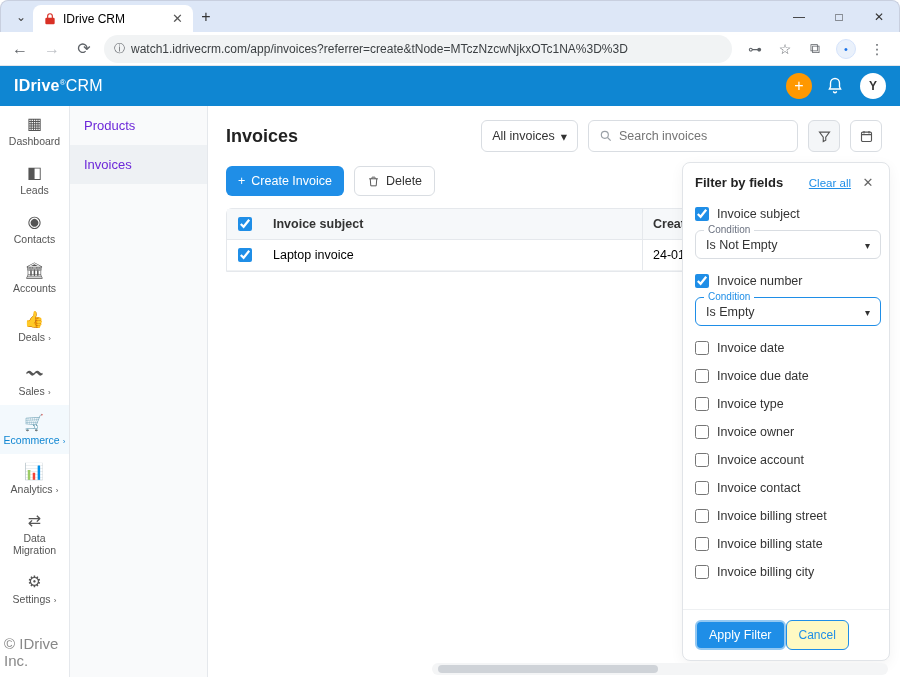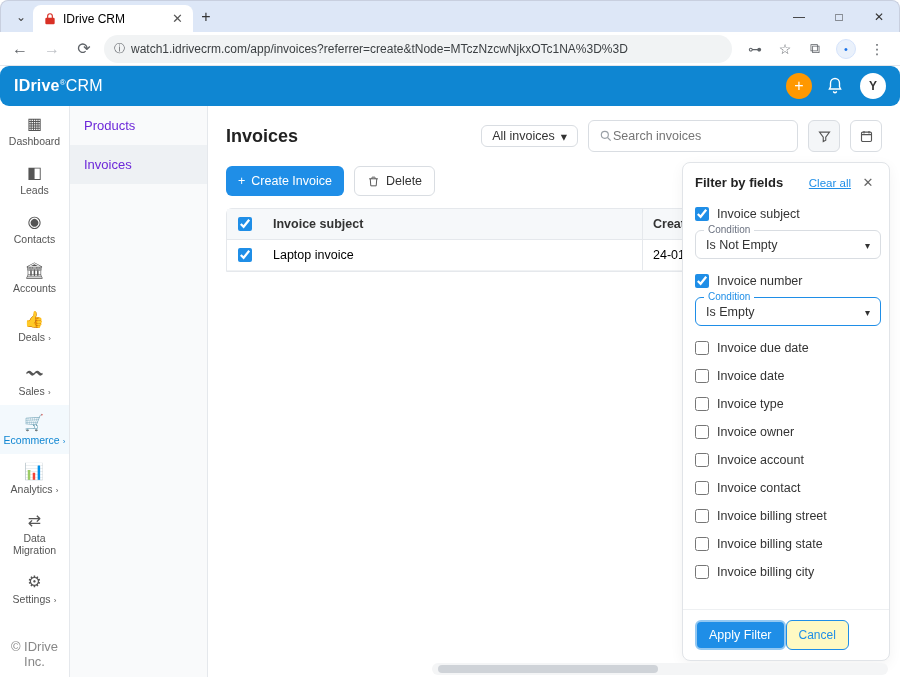--- a/index.html
+++ b/index.html
@@ -20,48 +20,48 @@
 .toolbar { height: 34px; background: #fff; display: flex; align-items: center; padding: 0 8px; gap: 8px; border-bottom: 1px solid #e3e6eb; }
 .toolbar .nav-btn { width: 24px; height: 24px; display: flex; align-items: center; justify-content: center; color: #5f6368; cursor: pointer; }
 .toolbar .nav-btn.disabled { color: #c0c3c8; }
 .url-bar { flex: 1; height: 28px; background: #f1f3f4; border-radius: 14px; display: flex; align-items: center; padding: 0 10px; font-size: 12px; color: #5f6368; gap: 6px; }
 .url-bar .url { color: #3c4043; }
 .toolbar-icons { display: flex; gap: 12px; align-items: center; padding: 0 6px; }
 .toolbar-icons .icon { width: 18px; color: #5f6368; cursor: pointer; font-size: 14px; text-align: center; }
 .avatar-small { width: 20px; height: 20px; border-radius: 50%; background: #eaf1fb; display: flex; align-items: center; justify-content: center; font-size: 11px; color: #1a73e8; border: 1px solid #d5e3fb; }
 
 
-.app-header { height: 40px; background: #0f86d2; display: flex; align-items: center; padding: 0 14px; color: #fff; border-radius: 9px; }
+.app-header { height: 40px; background: #0f86d2; display: flex; align-items: center; padding: 0 14px; color: #fff; }
 .app-logo { font-size: 16px; font-weight: 500; letter-spacing: 0.2px; }
 .app-logo b { font-weight: 700; }
 .app-logo .reg { font-size: 8px; vertical-align: super; }
 .header-right { margin-left: auto; display: flex; gap: 14px; align-items: center; }
 .plus-btn { width: 26px; height: 26px; border-radius: 50%; background: #ff9800; display: flex; align-items: center; justify-content: center; color: #fff; font-size: 16px; cursor: pointer; }
 .bell-icon { width: 20px; cursor: pointer; }
 .user-avatar { width: 26px; height: 26px; border-radius: 50%; background: #fff; color: #333; display: flex; align-items: center; justify-content: center; font-size: 12px; font-weight: 600; cursor: pointer; }
 
 
 .app-body { display: flex; height: calc(677px - 32px - 34px - 40px); }
 .sidebar-primary { width: 70px; background: #fff; border-right: 1px solid #e5e8ec; display: flex; flex-direction: column; align-items: stretch; }
 .sb-item { padding: 8px 2px; text-align: center; cursor: pointer; color: #555; font-size: 10.5px; }
 .sb-item.active { color: #0f86d2; background: #f3f9fd; }
 .sb-item .sb-icon { font-size: 16px; display: block; margin-bottom: 2px; color: inherit; }
 .sb-item .caret { font-size: 8px; margin-left: 1px; }
-.footer-credit { margin-top: auto; font-size: 13px; color: #888; padding: 8px 4px; text-align: center; }
+.footer-credit { margin-top: auto; font-size: 15px; color: #888; padding: 8px 4px; text-align: left; }
 
 .sidebar-secondary { width: 138px; background: #f9fafb; border-right: 1px solid #e5e8ec; }
 .sb2-item { padding: 12px 14px; font-size: 13px; color: #6d28d9; cursor: pointer; }
 .sb2-item.active { background: #eef1f4; }
 
 .main { flex: 1; display: flex; flex-direction: column; position: relative; background: #fff; }
 .page-head { display: flex; align-items: center; padding: 14px 18px; gap: 10px; }
 .page-title { font-size: 18px; font-weight: 600; color: #222; }
 .spacer { flex: 1; }
-.dropdown { height: 22px; border: 1px solid #d9dde2; border-radius: 6px; padding: 0 10px; display: flex; align-items: center; font-size: 12.5px; color: #333; cursor: pointer; gap: 6px; }
-.search-box { height: 32px; border: 1px solid #d9dde2; border-radius: 6px; display: flex; align-items: center; padding: 0 10px; width: 210px; }
+.dropdown { height: 32px; border: 1px solid #d9dde2; border-radius: 6px; padding: 0 10px; display: flex; align-items: center; font-size: 12.5px; color: #333; cursor: pointer; gap: 6px; }
+.search-box { height: 32px; border: 1px solid #d9dde2; border-radius: 6px; display: flex; align-items: center; padding: 0 10px; width: 210px; gap: 6px; }
 .search-box input { border: none; outline: none; font-size: 12.5px; flex: 1; background: transparent; }
 .icon-btn { width: 32px; height: 32px; border: 1px solid #d9dde2; border-radius: 6px; display: flex; align-items: center; justify-content: center; cursor: pointer; color: #555; background: #f4f6f8; }
 
 .action-bar { display: flex; gap: 10px; padding: 0 18px 12px; }
 .btn-primary { background: #1f8ee7; color: #fff; border: none; border-radius: 6px; padding: 7px 12px; font-size: 12.5px; display: flex; align-items: center; gap: 6px; cursor: pointer; }
 .btn-secondary { background: #fff; border: 1px solid #d9dde2; border-radius: 6px; padding: 7px 12px; font-size: 12.5px; display: flex; align-items: center; gap: 6px; cursor: pointer; color: #333; }
 
 .table-wrap { padding: 0 18px; flex: 1; overflow: hidden; }
 .table { width: 100%; border: 1px solid #e5e8ec; border-radius: 6px 6px 0 0; font-size: 12.5px; }
 .thead { display: flex; background: #f6f8fa; border-bottom: 1px solid #e5e8ec; }
@@ -274,25 +274,25 @@
             <input type="checkbox" checked="" style="">
             <span>Invoice number</span>
           </div>
           <div class="fp-select focus">
             <span class="float-label">Condition</span>
             <span>Is Empty</span>
             <span class="caret">▾</span>
           </div>
           <div class="fp-field">
             <input type="checkbox" style="">
+            <span>Invoice date</span>
+          </div>
+          <div class="fp-field">
+            <input type="checkbox" style="">
             <span>Invoice due date</span>
-          </div>
-          <div class="fp-field">
-            <input type="checkbox" style="">
-            <span>Invoice date</span>
           </div>
           <div class="fp-field">
             <input type="checkbox" style="">
             <span>Invoice type</span>
           </div>
           <div class="fp-field">
             <input type="checkbox" style="">
             <span>Invoice owner</span>
           </div>
           <div class="fp-field">

